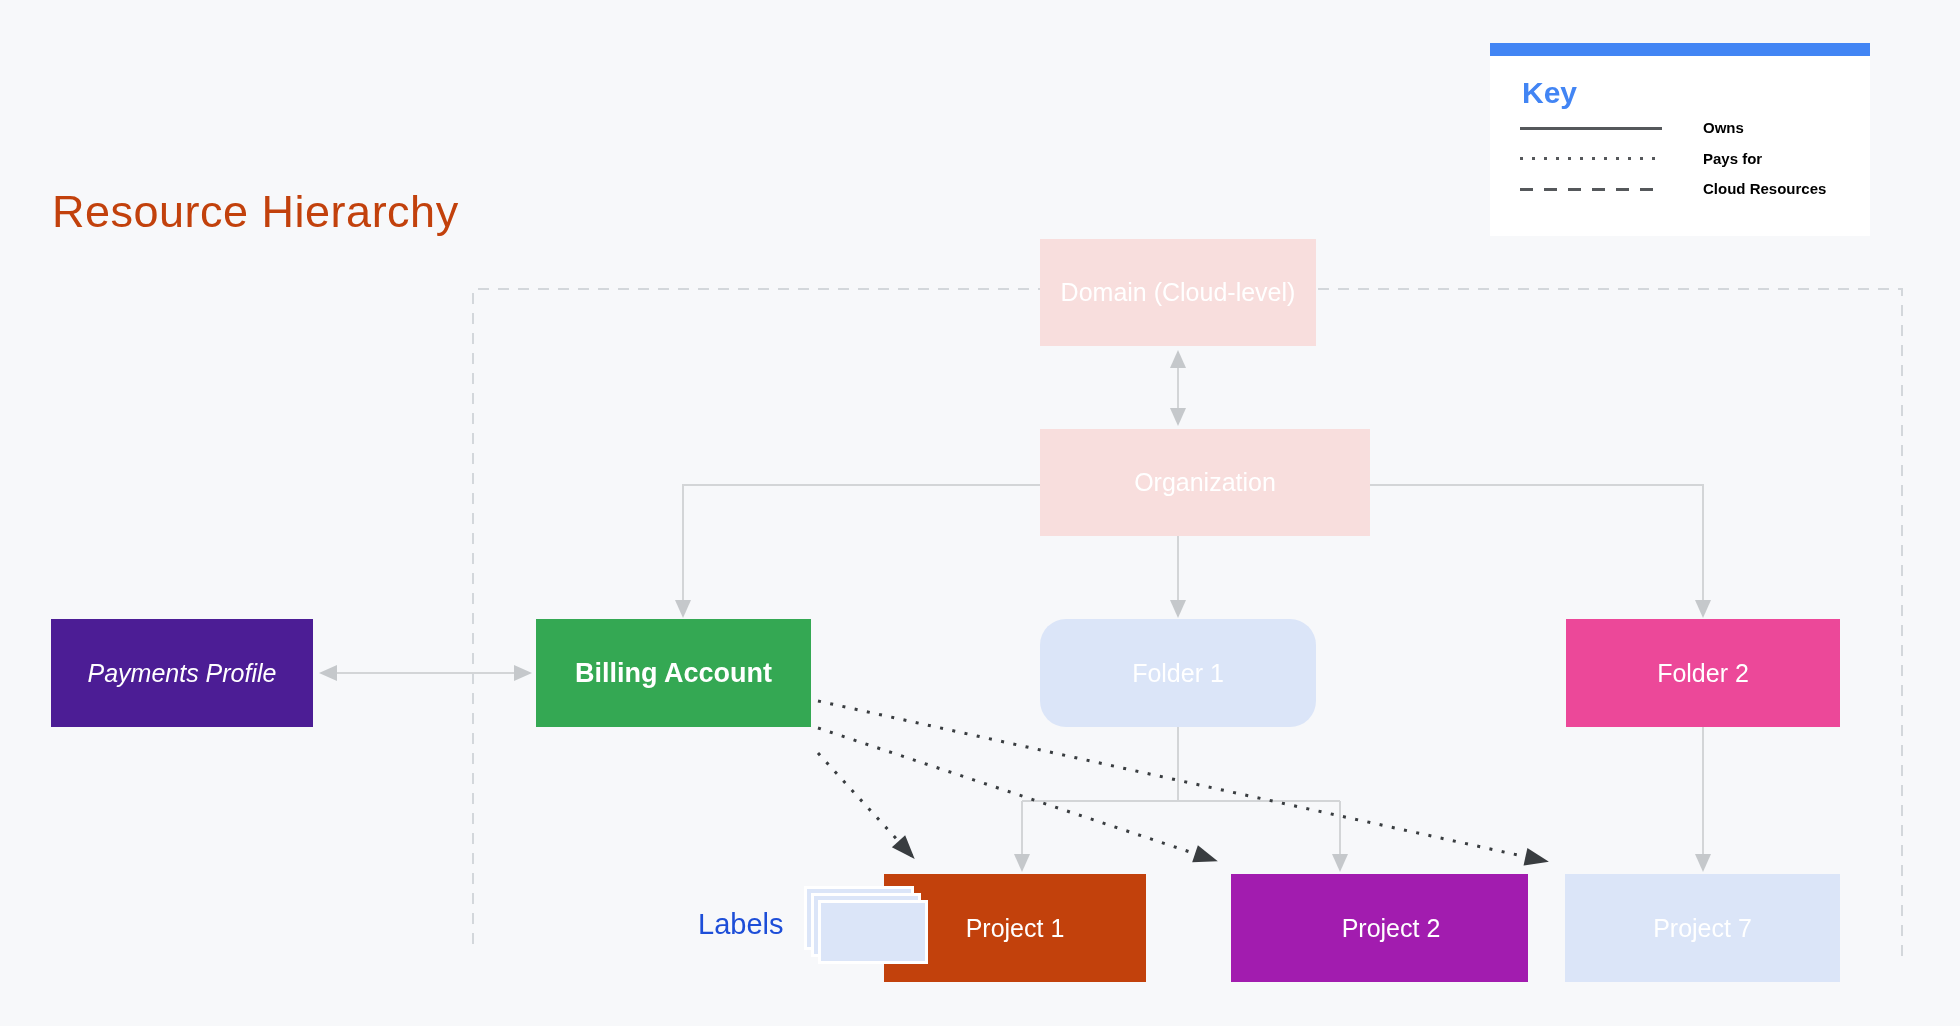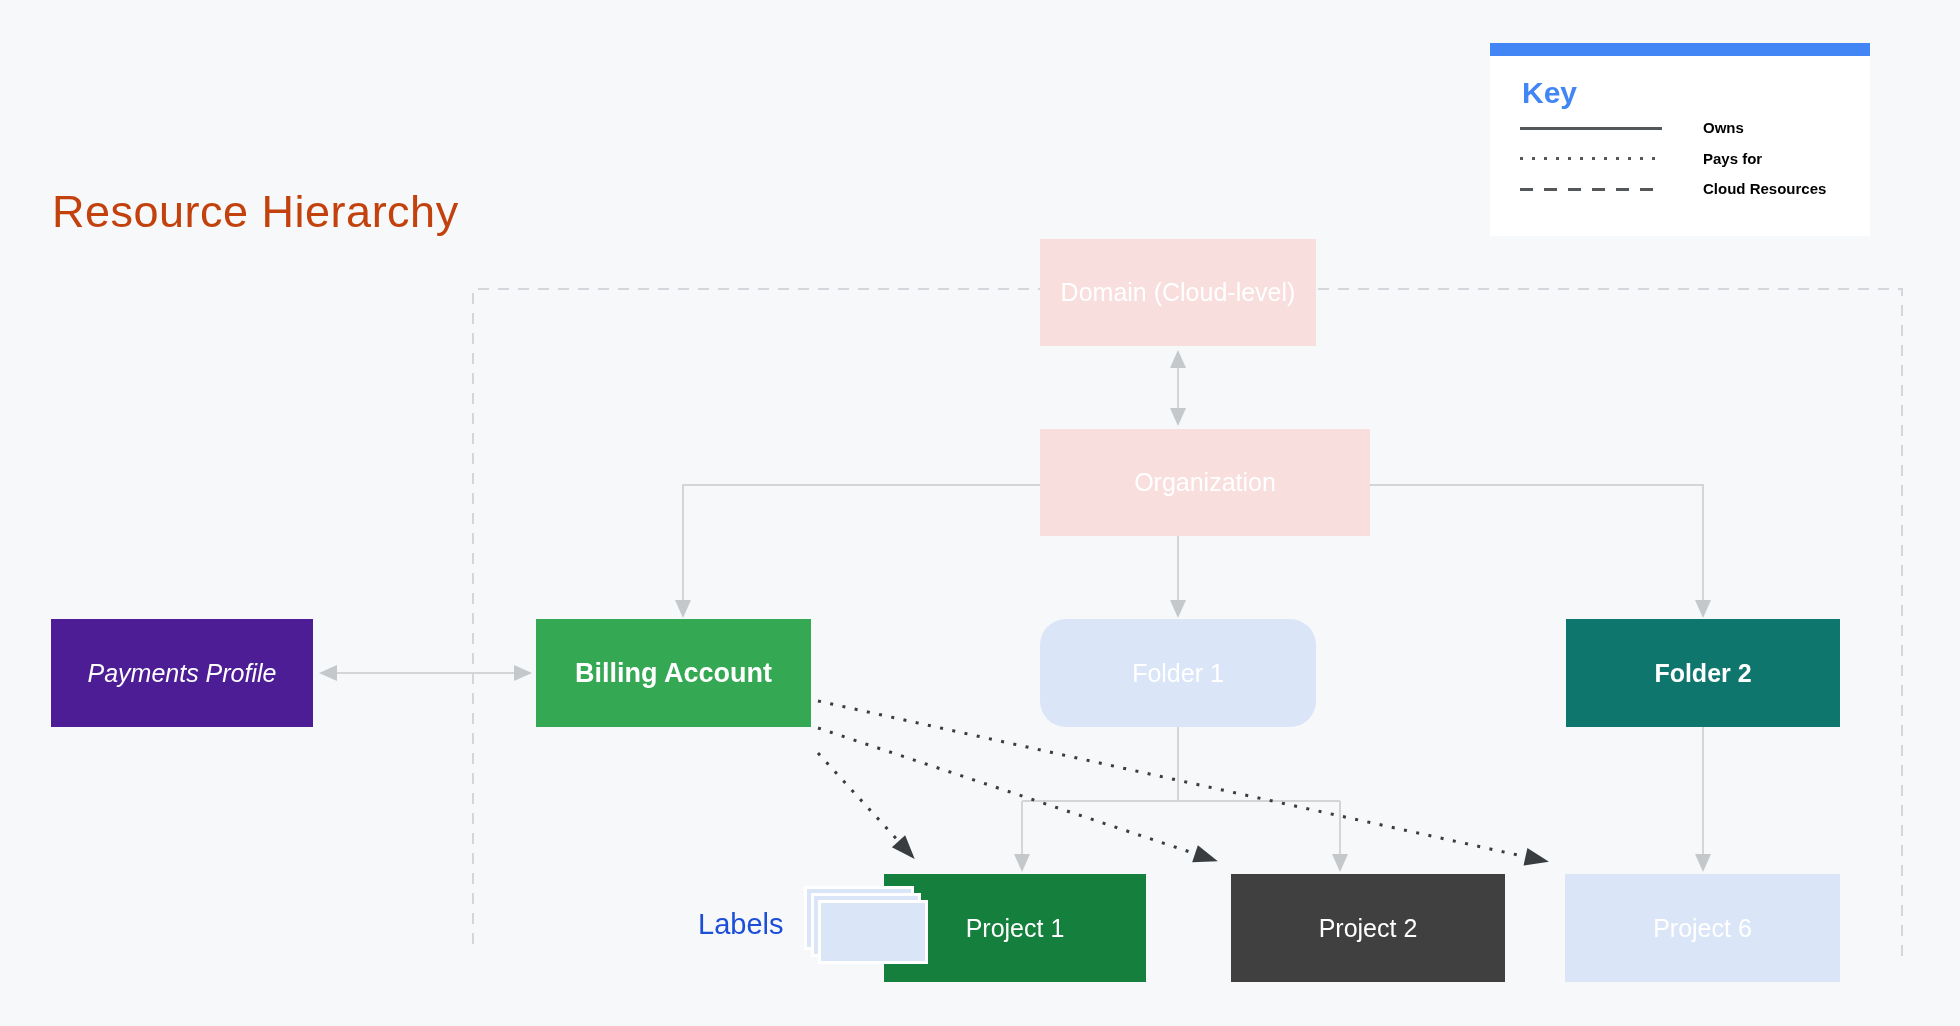--- a/index.html
+++ b/index.html
@@ -106,24 +106,24 @@
     <path d="M818,701 L1545,861" fill="none" stroke="#393d40" stroke-width="3" stroke-dasharray="3 9.5" marker-end="url(#darrow)"></path>
     <path d="M818,728 L1214,860" fill="none" stroke="#393d40" stroke-width="3" stroke-dasharray="3 9.5" marker-end="url(#darrow)"></path>
     <path d="M818,753 L912,856" fill="none" stroke="#393d40" stroke-width="3" stroke-dasharray="3 9.5" marker-end="url(#darrow)"></path>
   </svg>
 
   <div class="node pink n-domain" style="background-color: rgb(248, 222, 221);">Domain (Cloud-level)</div>
   <div class="node pink n-organization" style="background-color: rgb(248, 222, 221);">Organization</div>
   <div class="node cream n-payments" style="background-color: #4c1d95; font-style: italic;">Payments Profile</div>
   <div class="node green n-billing" style="background-color: rgb(52, 168, 83);">Billing Account</div>
   <div class="node blue n-folder1" style="background-color: rgb(219, 229, 248);">Folder 1</div>
-  <div class="node blue n-folder2" style="background-color: #0f766e; font-weight: bold;">Folder 2</div>
-  <div class="node blue n-project1" style="background-color: #15803d;">Project 1</div>
-  <div class="node blue n-project2" style="background-color: #404040;">Project 2</div>
-  <div class="node blue n-project3" style="background-color: rgb(219, 229, 248);">Project 6</div>
+  <div class="node blue n-folder2" style="background-color: #ec4899;">Folder 2</div>
+  <div class="node blue n-project1" style="background-color: #c2410c;">Project 1</div>
+  <div class="node blue n-project2" style="background-color: #a21caf; padding-left: 23px;">Project 2</div>
+  <div class="node blue n-project3" style="background-color: rgb(219, 229, 248);">Project 7</div>
 
   <div class="labels-caption">Labels</div>
   <div class="labels-stack">
     <div class="label-card card-back"></div>
     <div class="label-card card-mid"></div>
     <div class="label-card card-front"></div>
   </div>
 
   <div class="key-panel">
     <div class="key-accent" style="background-color: rgb(66, 133, 244);"></div>

